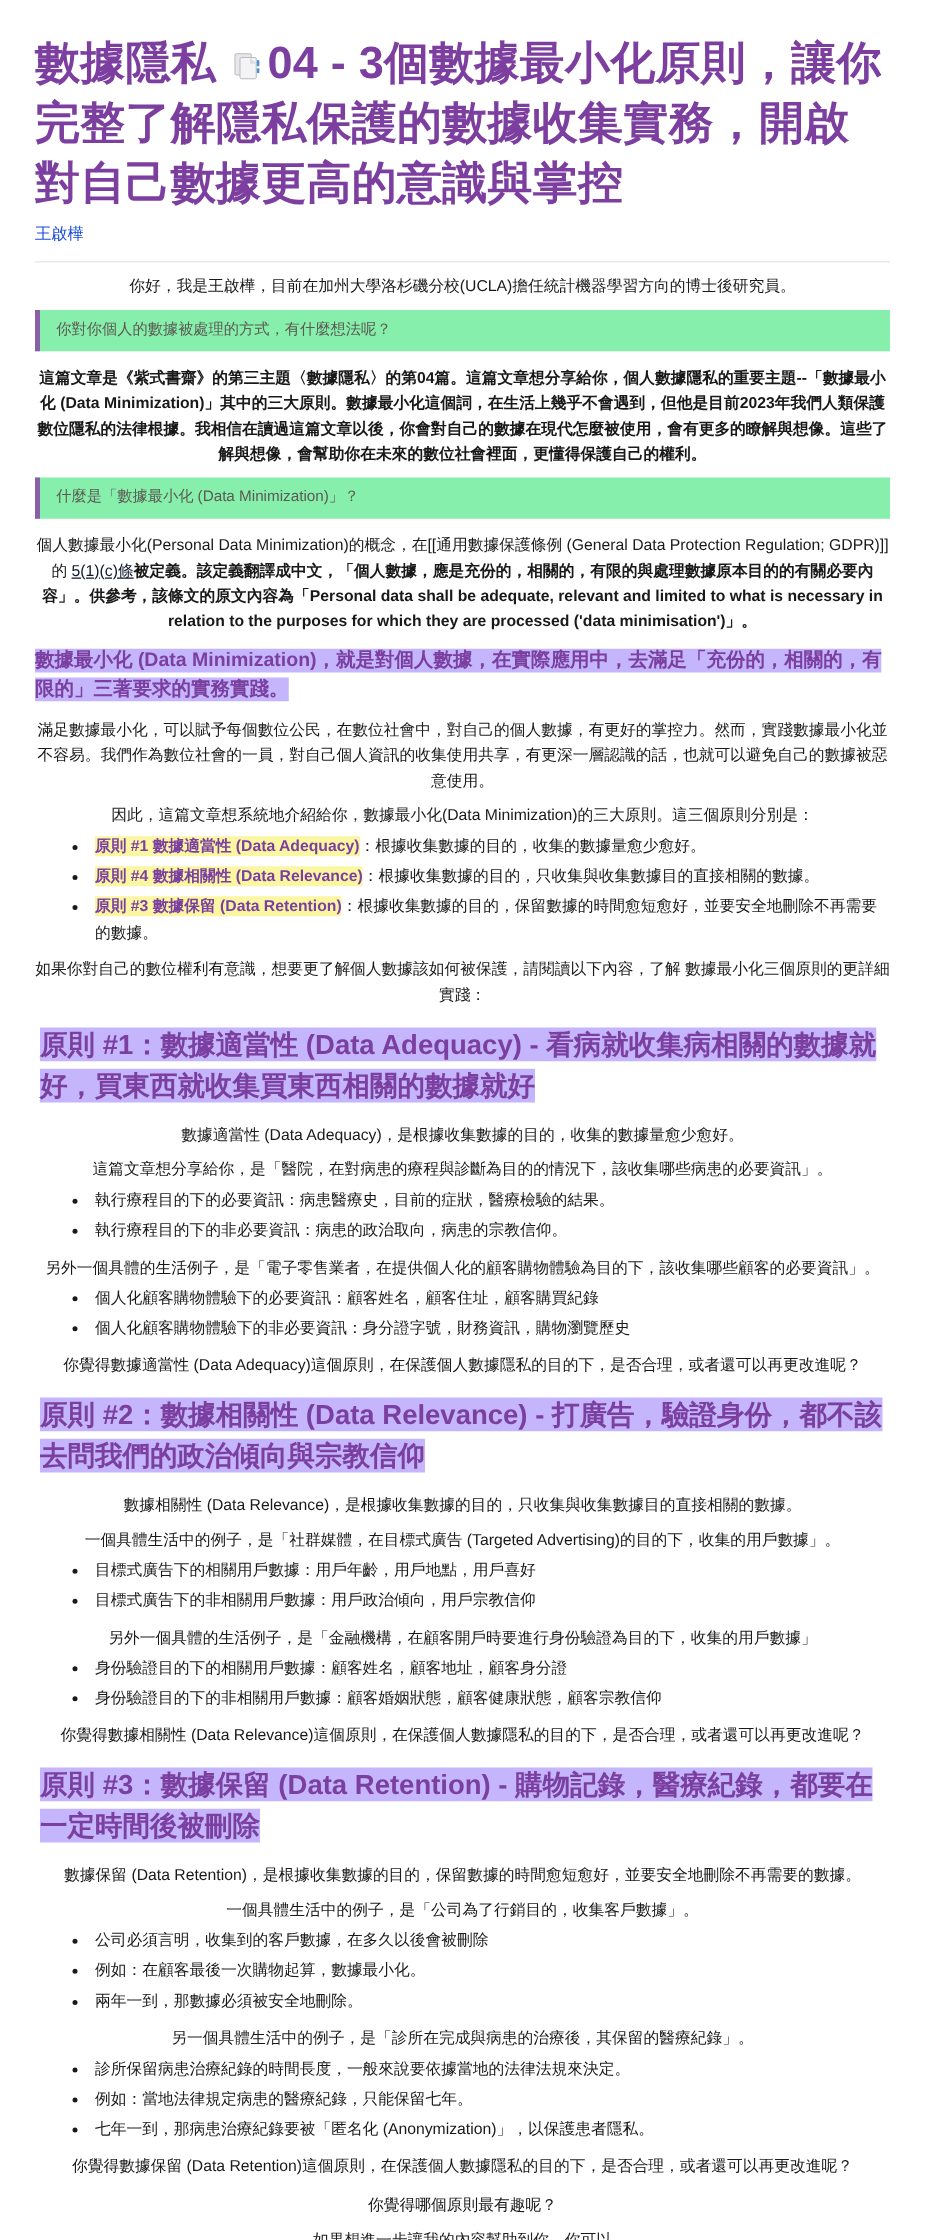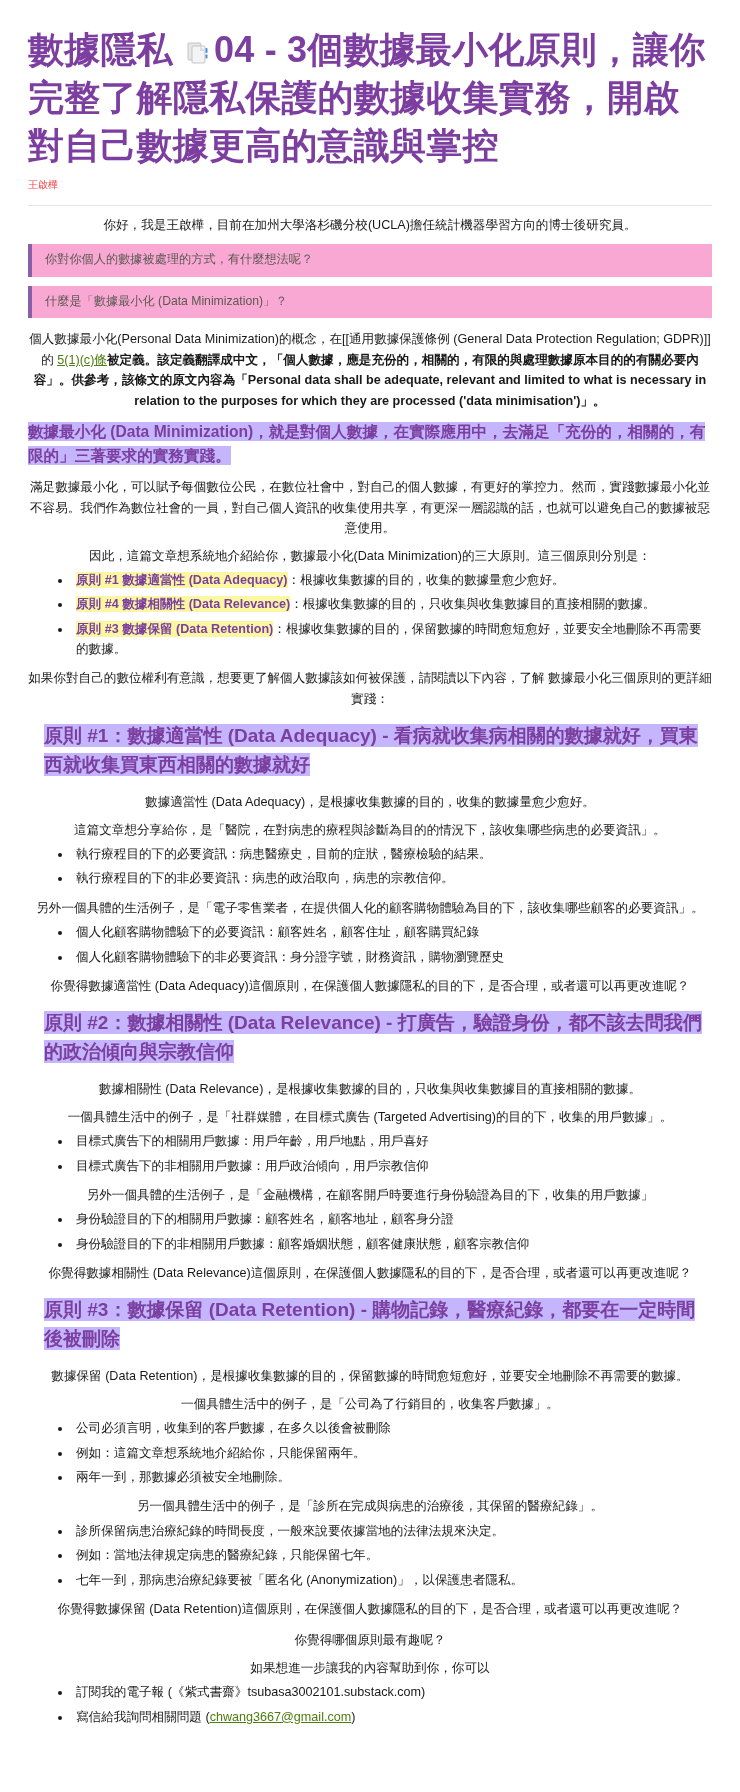--- a/index.html
+++ b/index.html
@@ -37,22 +37,22 @@
   .doc-emoji {
     display: inline-block;
     width: 27px;
     height: 27px;
     vertical-align: -4px;
     margin: 0 1px 0 3px;
     position: relative;
   }
   .byline {
     margin: 8px 0 2px 0;
-    font-size: 10px;
-    color: #ef4444;
+    font-size: 13px;
+    color: #1d4ed8;
     font-weight: 400;
     line-height: 1.4;
   }
   .rule {
     height: 1px;
     background: #e4e2ef;
     margin: 13px 0 0 0;
   }
 
   
@@ -61,28 +61,28 @@
     padding: 9px 0 0 0;
     font-size: 12.6px;
     line-height: 1.62;
     color: #191919;
     text-align: center;
   }
   p.para.bold { font-weight: 700; }
   p.tight { padding-top: 5px; }
 
   a.link {
-    color: #4d7c0f;
+    color: #0f172a;
     text-decoration: underline;
     text-underline-offset: 1px;
   }
 
   
   .callout {
-    background: #f9a8d4;
+    background: #86efac;
     border-left: 4px solid #8b5fa8;
     margin: 9px 0 2px 0;
     padding: 7px 10px 8px 13px;
     font-size: 12.2px;
     line-height: 1.45;
     color: #5d5a52;
     box-sizing: border-box;
   }
 
   
@@ -93,23 +93,23 @@
     font-weight: 700;
     color: #7b3fa0;
   }
   .hl-head .hl {
     background: #c4b5fd;
     padding: 1px 0;
     box-decoration-break: clone;
     -webkit-box-decoration-break: clone;
   }
   .hl-head.big {
-    font-size: 19px;
+    font-size: 22px;
     line-height: 1.5;
-    margin: 13px 0 4px 16px;
+    margin: 13px 0 4px 4px;
   }
 
   
   ul.bul {
     margin: 2px 0 2px 0;
     padding: 0 0 0 30px;
     list-style: none;
   }
   ul.bul > li {
     position: relative;
@@ -152,20 +152,21 @@
               </g>
             </svg></span><span>04 - 3個數據最小化原則，讓你完整了解隱私保護的數據收集實務，開啟對自己數據更高的意識與掌控</span></h1>
       <div class="byline">王啟樺</div>
       <div class="rule"></div>
     </div>
 
     <p class="para">你好，我是王啟樺，目前在加州大學洛杉磯分校(UCLA)擔任統計機器學習方向的博士後研究員。</p>
 
     <div class="callout">你對你個人的數據被處理的方式，有什麼想法呢？</div>
 
+    <p class="para bold">這篇文章是《紫式書齋》的第三主題〈數據隱私〉的第04篇。這篇文章想分享給你，個人數據隱私的重要主題--「數據最小化 (Data Minimization)」其中的三大原則。數據最小化這個詞，在生活上幾乎不會遇到，但他是目前2023年我們人類保護數位隱私的法律根據。我相信在讀過這篇文章以後，你會對自己的數據在現代怎麼被使用，會有更多的瞭解與想像。這些了解與想像，會幫助你在未來的數位社會裡面，更懂得保護自己的權利。</p>
 
     <div class="callout">什麼是「數據最小化 (Data Minimization)」？</div>
 
     <p class="para"><span>個人數據最小化(Personal Data Minimization)的概念，在[[通用數據保護條例 (General Data Protection Regulation; GDPR)]] 的 </span><a class="link" href="#">5(1)(c)條</a><span class="bold" style="font-weight:700">被定義。該定義翻譯成中文，「個人數據，應是充份的，相關的，有限的與處理數據原本目的的有關必要內容」。供參考，該條文的原文內容為「Personal data shall be adequate, relevant and limited to what is necessary in relation to the purposes for which they are processed ('data minimisation')」。</span></p>
 
     <div class="hl-head"><span class="hl">數據最小化 (Data Minimization)，就是對個人數據，在實際應用中，去滿足「充份的，相關的，有限的」三著要求的實務實踐。</span></div>
 
     <p class="para">滿足數據最小化，可以賦予每個數位公民，在數位社會中，對自己的個人數據，有更好的掌控力。然而，實踐數據最小化並不容易。我們作為數位社會的一員，對自己個人資訊的收集使用共享，有更深一層認識的話，也就可以避免自己的數據被惡意使用。</p>
 
     <p class="para tight">因此，這篇文章想系統地介紹給你，數據最小化(Data Minimization)的三大原則。這三個原則分別是：</p>
@@ -204,21 +205,21 @@
       <li>身份驗證目的下的相關用戶數據：顧客姓名，顧客地址，顧客身分證</li>
       <li>身份驗證目的下的非相關用戶數據：顧客婚姻狀態，顧客健康狀態，顧客宗教信仰</li>
     </ul>
     <p class="para tight">你覺得數據相關性 (Data Relevance)這個原則，在保護個人數據隱私的目的下，是否合理，或者還可以再更改進呢？</p>
 
     <div class="hl-head big"><span class="hl">原則 #3：數據保留 (Data Retention) - 購物記錄，醫療紀錄，都要在一定時間後被刪除</span></div>
     <p class="para">數據保留 (Data Retention)，是根據收集數據的目的，保留數據的時間愈短愈好，並要安全地刪除不再需要的數據。</p>
     <p class="para tight">一個具體生活中的例子，是「公司為了行銷目的，收集客戶數據」。</p>
     <ul class="bul">
       <li>公司必須言明，收集到的客戶數據，在多久以後會被刪除</li>
-      <li>例如：這篇文章想系統地介紹給你，只能保留兩年。</li>
+      <li>例如：在顧客最後一次購物起算，數據最小化。</li>
       <li>兩年一到，那數據必須被安全地刪除。</li>
     </ul>
     <p class="para tight">另一個具體生活中的例子，是「診所在完成與病患的治療後，其保留的醫療紀錄」。</p>
     <ul class="bul">
       <li>診所保留病患治療紀錄的時間長度，一般來說要依據當地的法律法規來決定。</li>
       <li>例如：當地法律規定病患的醫療紀錄，只能保留七年。</li>
       <li>七年一到，那病患治療紀錄要被「匿名化 (Anonymization)」，以保護患者隱私。</li>
     </ul>
     <p class="para tight">你覺得數據保留 (Data Retention)這個原則，在保護個人數據隱私的目的下，是否合理，或者還可以再更改進呢？</p>
 

